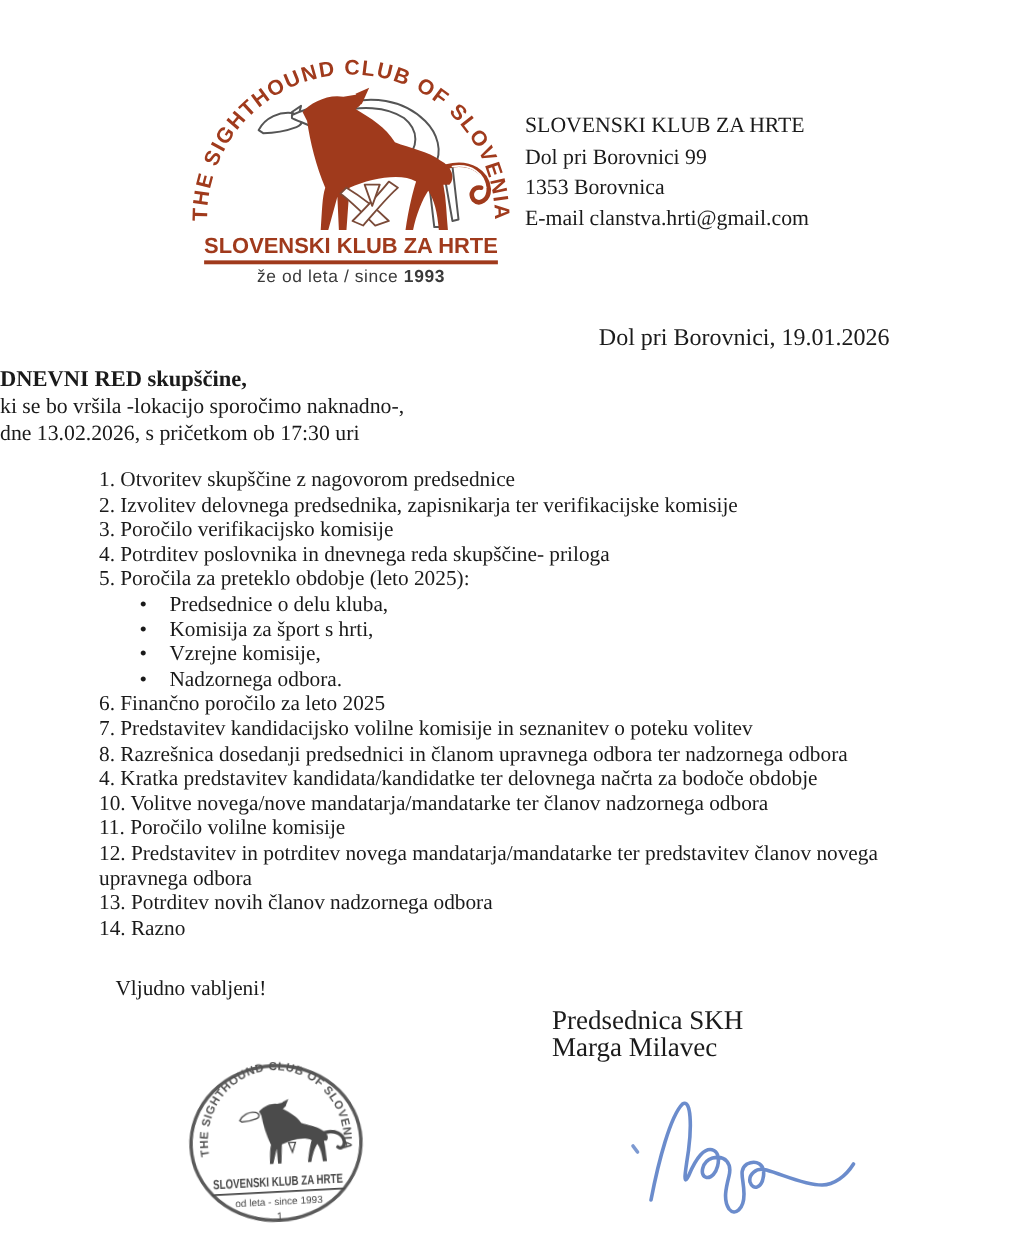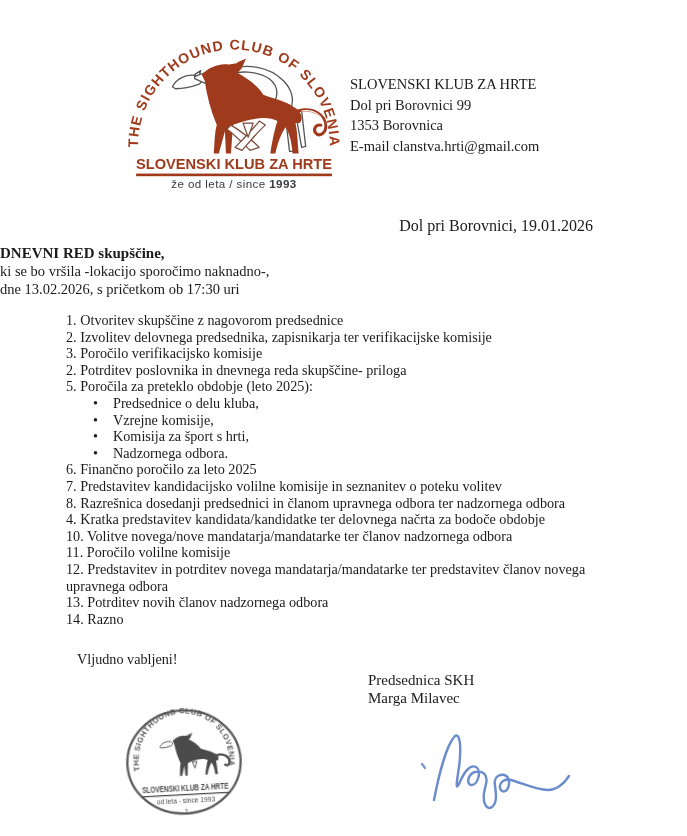--- a/index.html
+++ b/index.html
@@ -26,21 +26,21 @@
                 font-size:14.5px; line-height:18px; }
   .doc-title { font-weight:bold; font-size:15px; }
   
   .agenda { position:absolute; left:66px; top:312px; width:558px;
             font-size:14.2px; line-height:16.6px; }
   .agenda p { margin:0; }
   .bul { padding-left:27px; }
   .bul::before { content:"\2022"; display:inline-block; width:20px; }
   
   .invite { position:absolute; left:66px; top:640px; font-size:14.2px; margin:11px; }
-  .signblock { position:absolute; left:368px; top:672px; font-size:15px; line-height:17.5px; }
+  .signblock { position:absolute; left:368px; top:672px; font-size:18px; line-height:17.5px; }
   
   .stamp { position:absolute; left:116px; top:698px; width:136px; height:128px;
            filter:blur(.35px); opacity:.88; transform:rotate(-3deg); }
   .stamp svg { width:100%; height:100%; }
   .stamp-arc { font-family:"Liberation Sans", sans-serif; font-weight:bold;
                font-size:7.5px; letter-spacing:.4px; fill:#3c3c3c; }
   .stamp-name { font-family:"Liberation Sans", sans-serif; font-weight:bold;
                 font-size:8.5px; fill:#2f2f2f; }
   .stamp-since { font-family:"Liberation Sans", sans-serif; font-size:6.5px; fill:#2f2f2f; }
   .stamp-num { font-family:"Liberation Sans", sans-serif; font-size:7px; fill:#2f2f2f; }
@@ -115,25 +115,25 @@
   <div class="titleblock">
     <div class="doc-title">DNEVNI RED skupščine,</div>
     <div>ki se bo vršila -lokacijo sporočimo naknadno-,</div>
     <div>dne 13.02.2026, s pričetkom ob 17:30 uri</div>
   </div>
 
   <div class="agenda">
     <p>1. Otvoritev skupščine z nagovorom predsednice</p>
     <p>2. Izvolitev delovnega predsednika, zapisnikarja ter verifikacijske komisije</p>
     <p>3. Poročilo verifikacijsko komisije</p>
-    <p>2. Potrditev poslovnika in dnevnega reda skupščine- priloga</p>
+    <p>4. Potrditev poslovnika in dnevnega reda skupščine- priloga</p>
     <p>5. Poročila za preteklo obdobje (leto 2025):</p>
     <div class="bul"><span>Predsednice o delu kluba,</span></div>
+    <div class="bul"><span>Komisija za šport s hrti,</span></div>
     <div class="bul"><span>Vzrejne komisije,</span></div>
-    <div class="bul"><span>Komisija za šport s hrti,</span></div>
     <div class="bul"><span>Nadzornega odbora.</span></div>
     <p>6. Finančno poročilo za leto 2025</p>
     <p>7. Predstavitev kandidacijsko volilne komisije in seznanitev o poteku volitev</p>
     <p>8. Razrešnica dosedanji predsednici in članom upravnega odbora ter nadzornega odbora</p>
     <p>4. Kratka predstavitev kandidata/kandidatke ter delovnega načrta za bodoče obdobje</p>
     <p>10. Volitve novega/nove mandatarja/mandatarke ter članov nadzornega odbora</p>
     <p>11. Poročilo volilne komisije</p>
     <p>12. Predstavitev in potrditev novega mandatarja/mandatarke ter predstavitev članov novega upravnega odbora</p>
     <p>13. Potrditev novih članov nadzornega odbora</p>
     <p>14. Razno</p>

